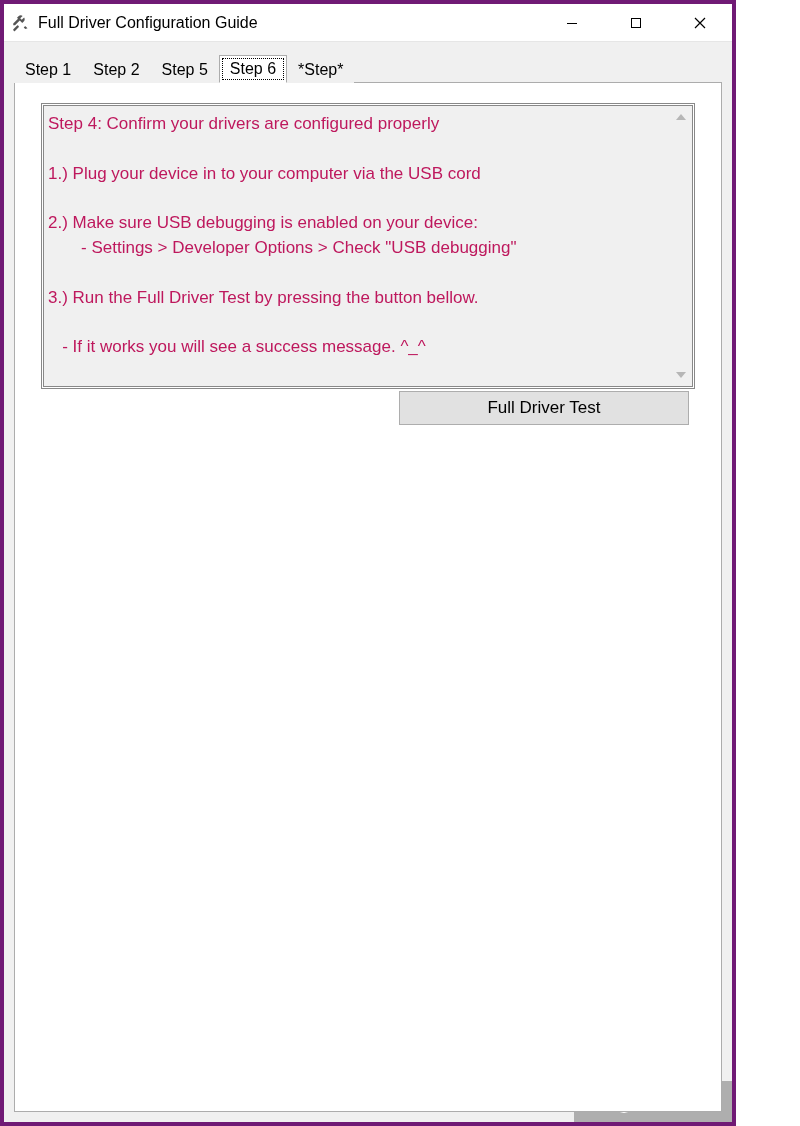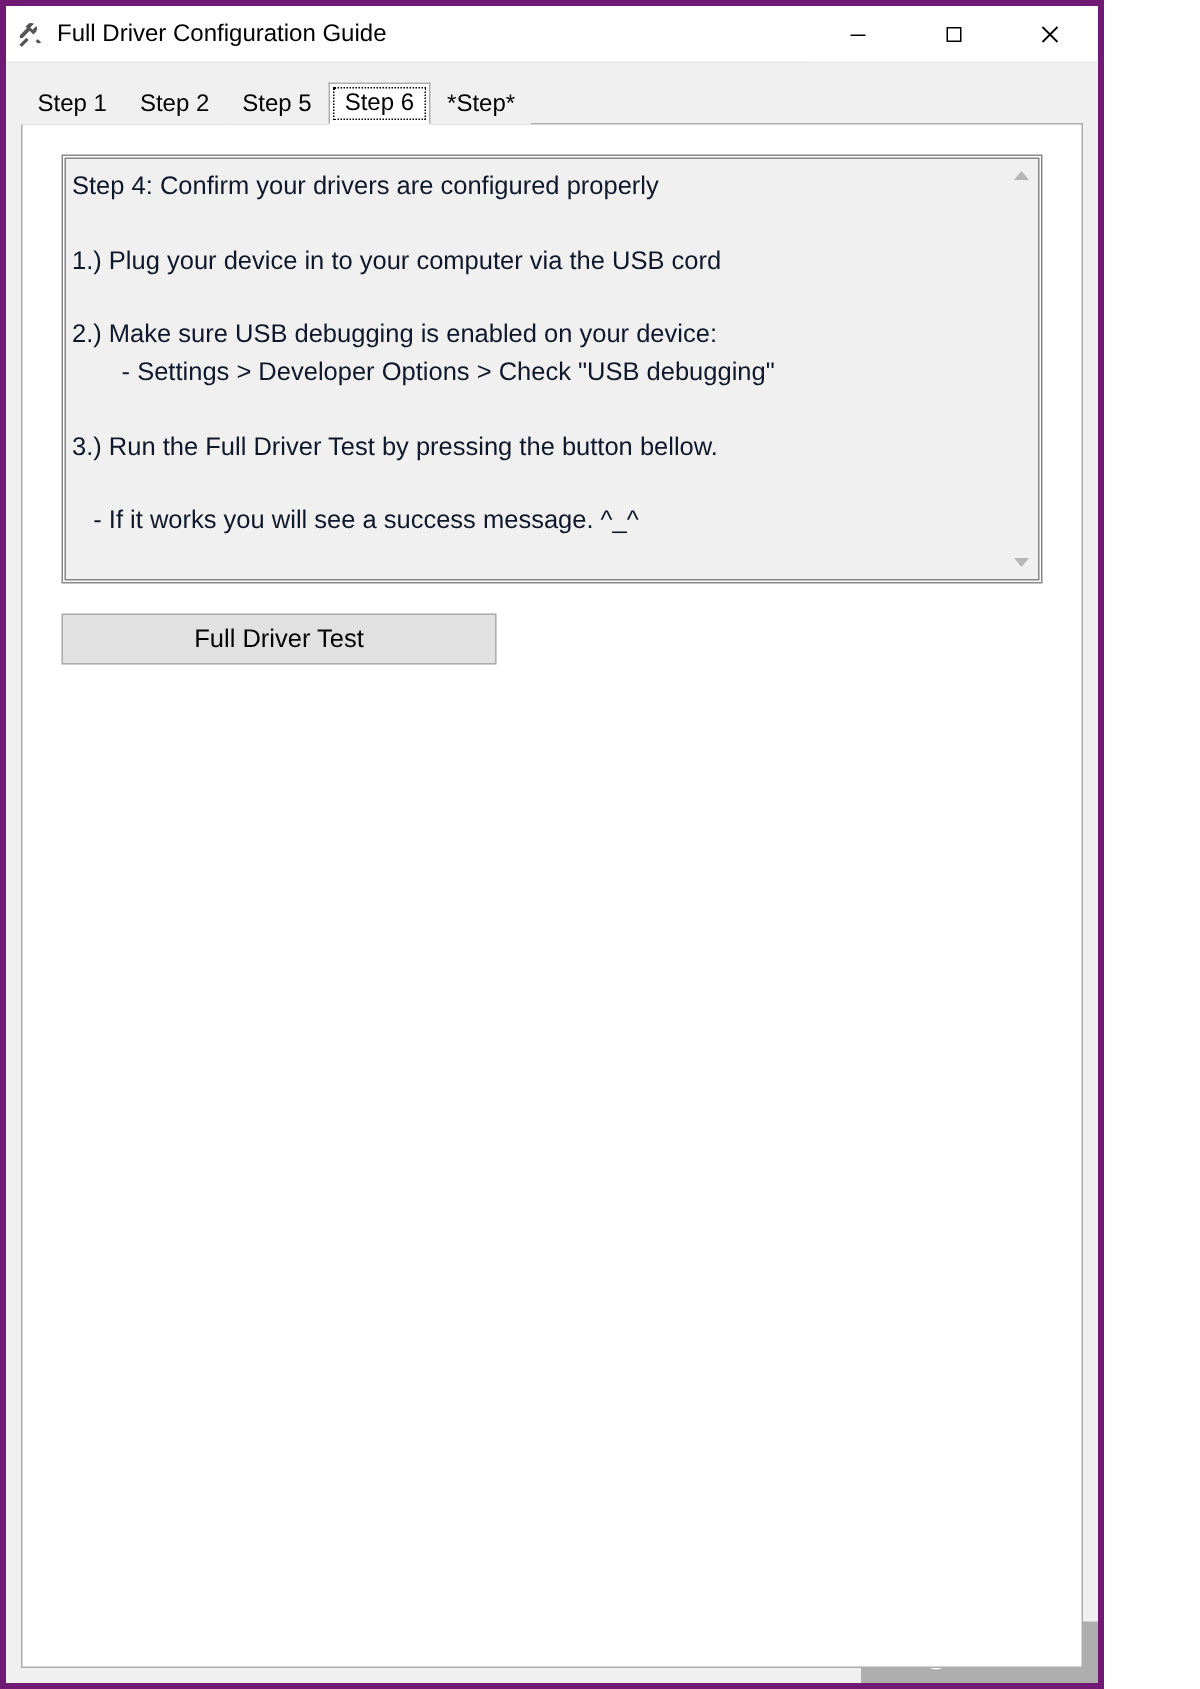--- a/index.html
+++ b/index.html
@@ -80,39 +80,39 @@
     border: 1px solid #888;
     padding: 1px;
     background: #fff;
   }
   .instruction-box {
     border: 1px solid #888;
     background: #f0f0f0;
     height: 282px;
     display: flex;
     font-size: 17px;
-    color: #0f172a;
+    color: #be185d;
   }
   .instruction-text {
     flex: 1;
     padding: 6px 6px 6px 4px;
     white-space: pre-wrap;
     line-height: 1.46;
   }
   .vscroll {
     width: 22px;
     display: flex; flex-direction: column; justify-content: space-between;
     align-items: center;
     padding: 4px 0;
   }
   .vscroll .arrow { color: #b6b6b6; font-size: 14px; line-height: 1; }
 
   .action-row {
-    display: flex; 
-    margin-top: 20px;
+    display: flex; justify-content: flex-end;
+    margin-top: 2px;
     padding-right: 6px;
   }
   .btn {
     min-width: 290px;
     height: 34px;
     background: #e1e1e1;
     border: 1px solid #adadad;
     font-size: 17px;
     color: #000;
     display: inline-flex; align-items: center; justify-content: center;

